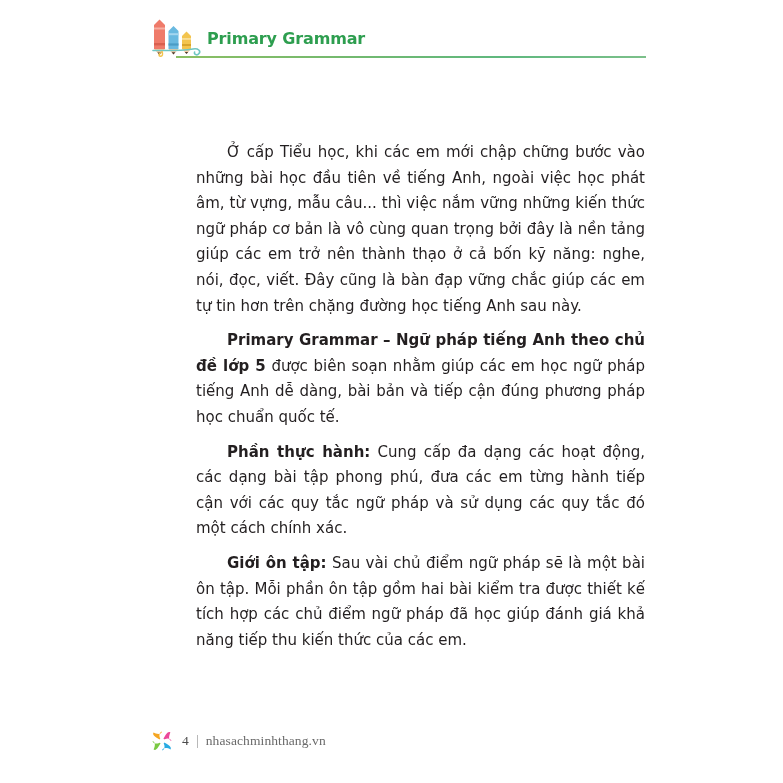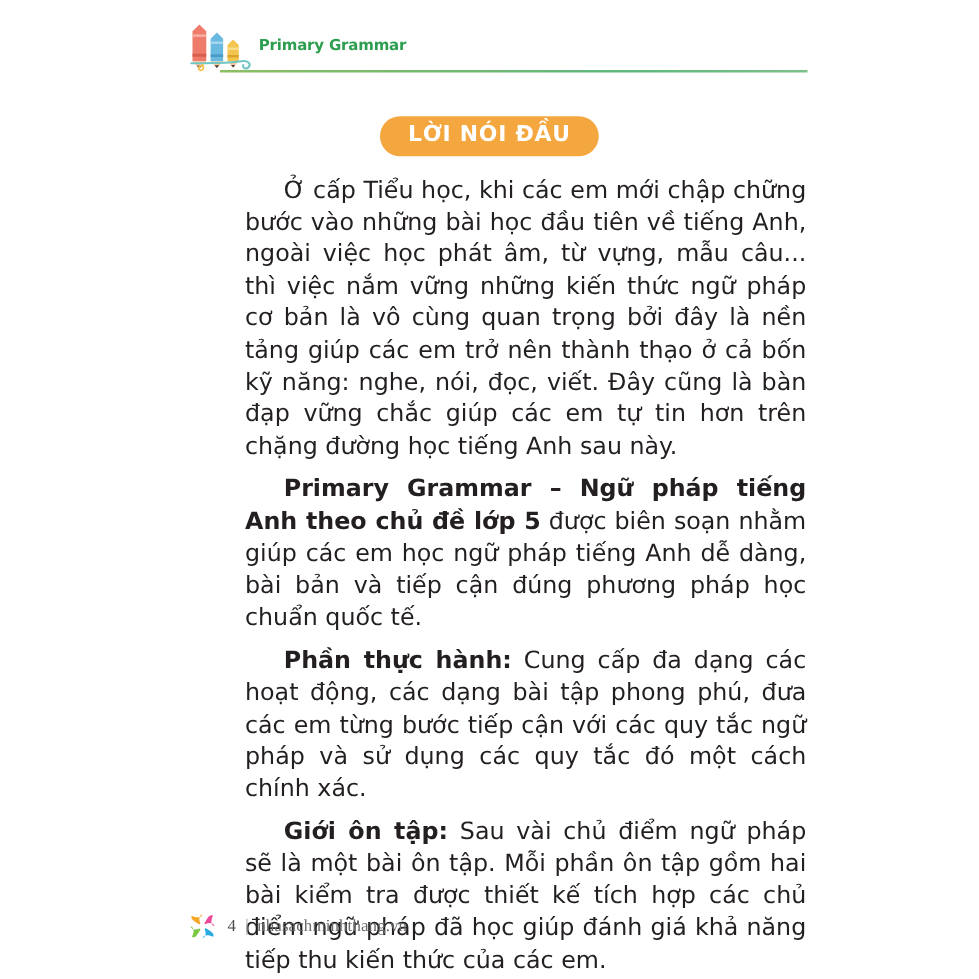--- a/index.html
+++ b/index.html
@@ -38,21 +38,21 @@
     top: 18px;
     width: 52px;
     height: 40px;
   }
 
   .header-title {
     position: absolute;
     left: 207px;
     top: 29px;
     font-family: "DejaVu Sans", "Liberation Sans", sans-serif;
-    font-size: 12px;
+    font-size: 16px;
     font-weight: bold;
     letter-spacing: -0.15px;
     color: #2d9e4f;
     white-space: nowrap;
   }
 
   .header-rule {
     position: absolute;
     left: 176px;
     top: 56px;
@@ -89,21 +89,21 @@
     left: 196px;
     top: 140px;
     width: 449px;
   }
 
   .para {
     margin: 0 0 0 0;
     text-indent: 31px;
     text-align: justify;
     text-justify: inter-word;
-    font-size: 19px;
+    font-size: 15px;
     line-height: 25.6px;
     color: #231f20;
     word-spacing: 0px;
   }
 
   .para + .para {
     margin-top: 9px;
   }
 
   .para b {
@@ -186,38 +186,35 @@
         <path d="M2 32.5 C14 32.5, 30 33, 42 31 C47.5 30, 50 33.2, 48 35.6 C46 38, 42.6 36.4, 43.6 34" fill="none" stroke="#6fc6c2" stroke-width="1.6" stroke-linecap="round"></path>
         <path d="M11 33.6 C12.4 36.2, 11.4 38.8, 9.2 38.2 C7.4 37.7, 7.8 35.2, 9.6 35" fill="none" stroke="#f3c44e" stroke-width="1.5" stroke-linecap="round"></path>
       </svg>
     </div>
 
     <div class="header-title">Primary Grammar</div>
 
     <div class="header-rule"></div>
   </div>
 
-  <div class="title-wrap">
-    <span class="title-pill">LỜI NÓI ĐẦU</span>
-  </div>
 
   <div class="content">
 
     <p class="para">
       <span>Ở cấp Tiểu học, khi các em mới chập chững bước vào những bài học đầu tiên về tiếng Anh, ngoài việc học phát âm, từ vựng, mẫu câu... thì việc nắm vững những kiến thức ngữ pháp cơ bản là vô cùng quan trọng bởi đây là nền tảng giúp các em trở nên thành thạo ở cả bốn kỹ năng: nghe, nói, đọc, viết. Đây cũng là bàn đạp vững chắc giúp các em tự tin hơn trên chặng đường học tiếng Anh sau này.</span>
     </p>
 
     <p class="para">
       <b>Primary Grammar – Ngữ pháp tiếng Anh theo chủ đề lớp 5</b><span> được biên soạn nhằm giúp các em học ngữ pháp tiếng Anh dễ dàng, bài bản và tiếp cận đúng phương pháp học chuẩn quốc tế.</span>
     </p>
 
 
 
     <p class="para">
-      <b>Phần thực hành:</b><span> Cung cấp đa dạng các hoạt động, các dạng bài tập phong phú, đưa các em từng bước tiếp cận với các quy tắc ngữ pháp và sử dụng các quy tắc đó một cách chính xác.</span>
+      <b>Phần thực hành:</b><span> Cung cấp đa dạng các hoạt động, các dạng bài tập phong phú, đưa các em từng hành tiếp cận với các quy tắc ngữ pháp và sử dụng các quy tắc đó một cách chính xác.</span>
     </p>
 
     <p class="para">
       <b>Giới ôn tập:</b><span> Sau vài chủ điểm ngữ pháp sẽ là một bài ôn tập. Mỗi phần ôn tập gồm hai bài kiểm tra được thiết kế tích hợp các chủ điểm ngữ pháp đã học giúp đánh giá khả năng tiếp thu kiến thức của các em.</span>
     </p>
 
   </div>
 
   <div class="footer">
 

